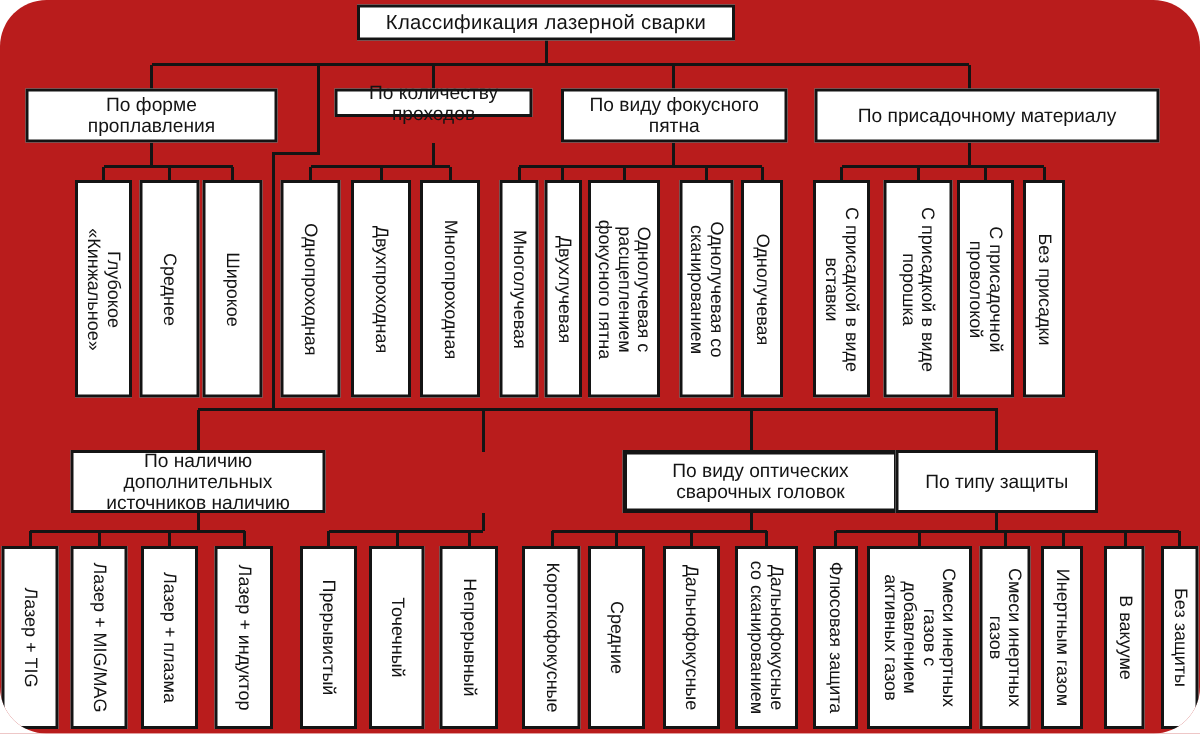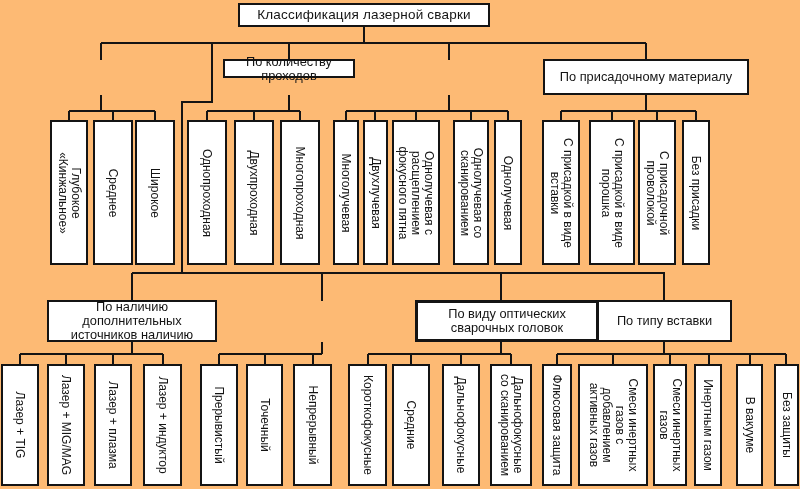--- a/index.html
+++ b/index.html
@@ -1,19 +1,20 @@
 <!DOCTYPE html>
 <html><head>
 <meta charset="utf-8">
 <style>
   html,body { margin:0; padding:0; background:#fff; }
   .canvas {
-    position:relative; width:800px; height:489px; background:#fdba74;
+    position:relative; width:800px; height:489px; background:#b91c1c;
     font-family:"Liberation Sans","DejaVu Sans",sans-serif; color:#141414;
     overflow:hidden;
+    border-radius:31px;
   }
   svg.wires { position:absolute; left:0; top:0; }
   .box {
     position:absolute; box-sizing:border-box; background:#ffffff;
     border:2px solid #141414; display:flex; align-items:center; justify-content:center;
   }
   .label {
     white-space:pre-line; text-align:center; font-size:12.8px; line-height:1.07;
   }
   .title-box .label { font-size:13.5px; letter-spacing:.2px; }
@@ -40,25 +41,33 @@
       M132 342 V354 M20 354 H163 M20 354 V365 M66 354 V365 M113 354 V365 M163 354 V365
       M322 342 V354 M219 354 H322 M219 354 V365 M265 354 V365 M313 354 V365
       M501 342 V354 M368 354 H511 M368 354 V365 M411 354 V365 M461 354 V365 M511 354 V365
       M664 342 V354 M557 354 H786 M557 354 V365 M613 354 V365 M670 354 V365 M709 354 V365 M750 354 V365 M786 354 V365"></path>
   </svg>
 
   <div class="box title-box" style="left:238px;top:3px;width:252px;height:24px">
     <span class="label">Классификация лазерной сварки</span>
   </div>
 
+  <div class="box" style="left:17px;top:59px;width:168px;height:36px">
+    <span class="label">По форме
+проплавления</span>
+  </div>
   <div class="box" style="left:223px;top:59px;width:132px;height:19px">
     <span class="label">По количеству
 проходов</span>
   </div>
-  <div class="box" style="left:543px;top:59px;width:206px;height:36px">
+  <div class="box" style="left:374px;top:59px;width:151px;height:36px">
+    <span class="label">По виду фокусного
+пятна</span>
+  </div>
+  <div class="box" style="left:543px;top:59px;width:230px;height:36px">
     <span class="label">По присадочному материалу</span>
   </div>
 
   <div class="box" style="left:50px;top:120px;width:38px;height:145px">
     <span class="vlabel" style="width:133px">Глубокое
 «Кинжальное»</span>
   </div>
   <div class="box" style="left:93px;top:120px;width:40px;height:145px">
     <span class="vlabel" style="width:133px">Среднее</span>
   </div>
@@ -114,21 +123,21 @@
   <div class="box" style="left:47px;top:300px;width:170px;height:42px">
     <span class="label">По наличию
 дополнительных
 источников наличию</span>
   </div>
   <div class="box" style="left:415px;top:300px;width:184px;height:42px;border-width:3px">
     <span class="label">По виду оптических
 сварочных головок</span>
   </div>
   <div class="box" style="left:597px;top:300px;width:135px;height:42px">
-    <span class="label">По типу вставки</span>
+    <span class="label">По типу защиты</span>
   </div>
 
   <div class="box" style="left:1px;top:364px;width:38px;height:122px">
     <span class="vlabel" style="width:110px">Лазер + TIG</span>
   </div>
   <div class="box" style="left:47px;top:364px;width:38px;height:122px">
     <span class="vlabel" style="width:110px">Лазер + MIG/MAG</span>
   </div>
   <div class="box" style="left:94px;top:364px;width:38px;height:122px">
     <span class="vlabel" style="width:110px">Лазер + плазма</span>

